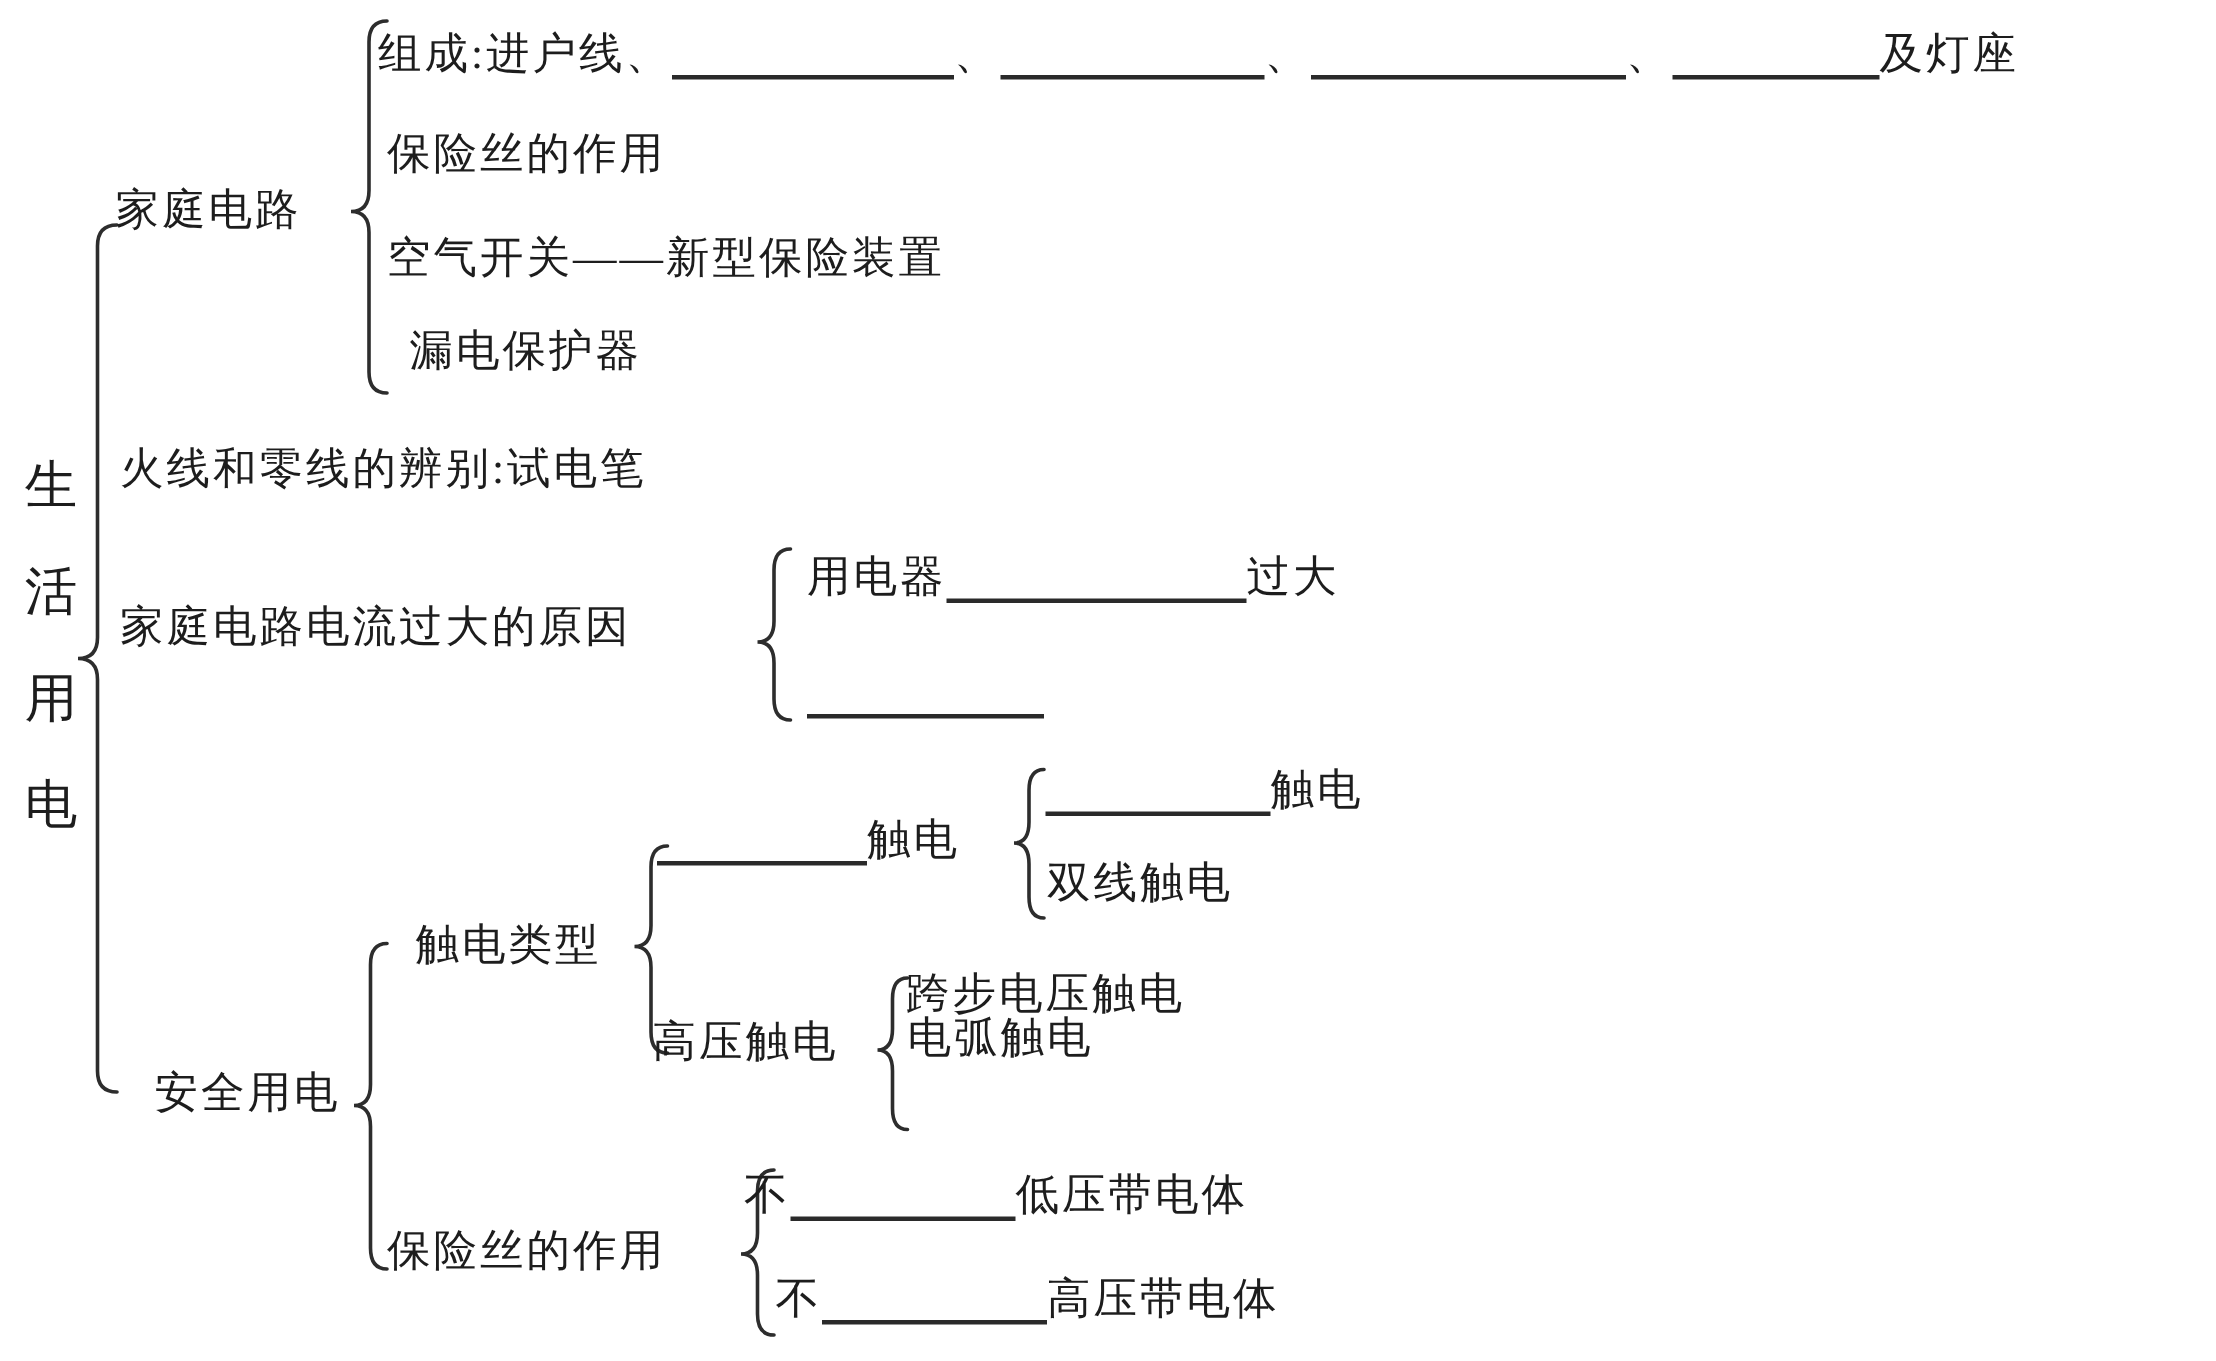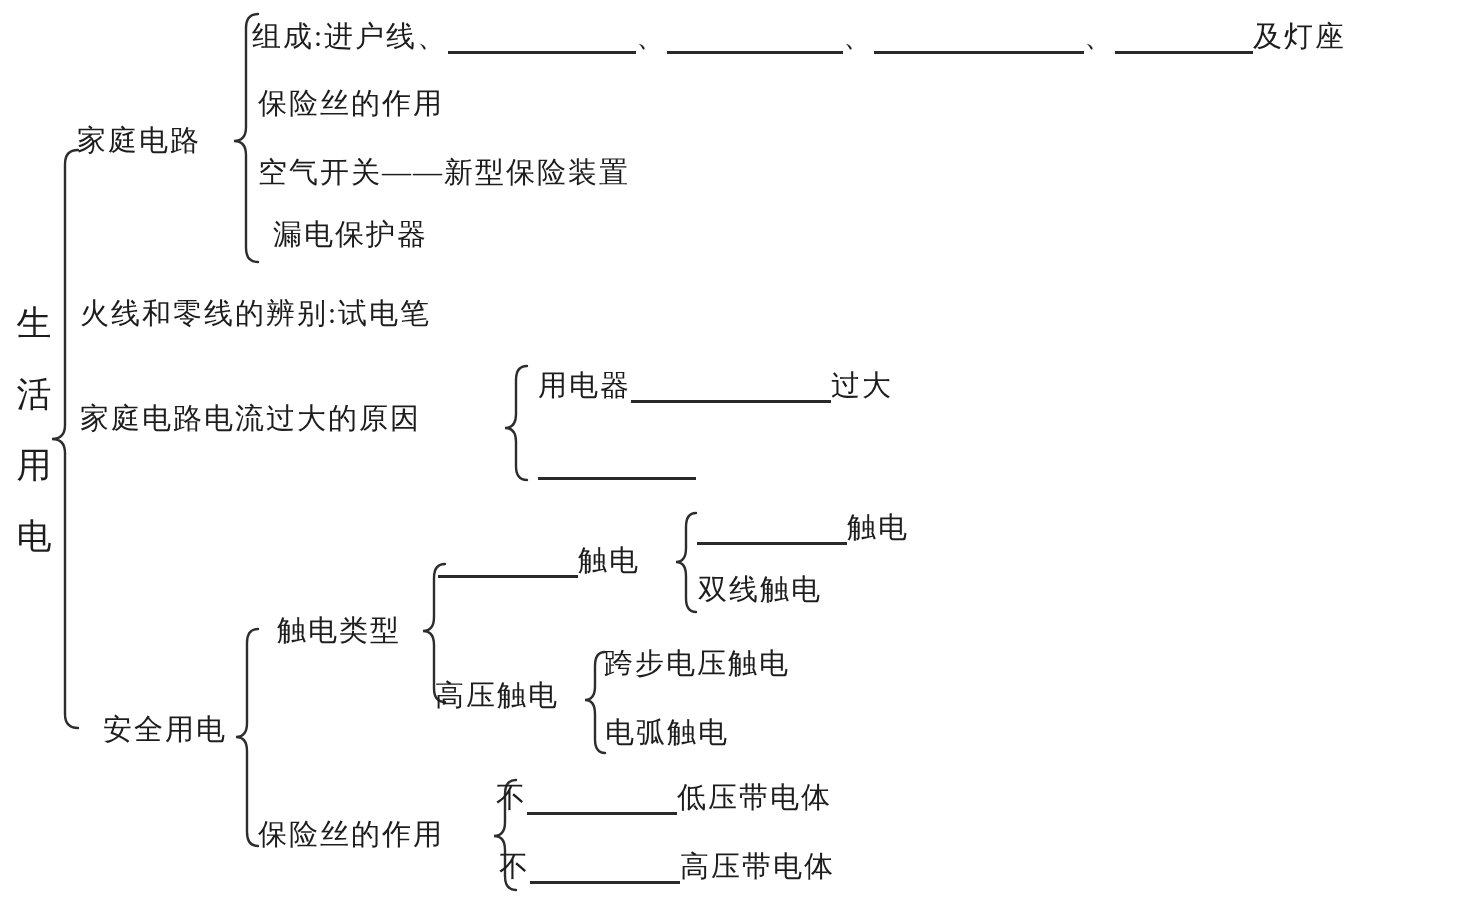--- a/index.html
+++ b/index.html
@@ -136,29 +136,29 @@
   </div>
 
   <div class="row" style="left:435px; top:675px;">
     <span>高压触电</span>
   </div>
 
   <div class="row" style="left:604px; top:643px;">
     <span>跨步电压触电</span>
   </div>
 
-  <div class="row" style="left:605px; top:712px;">
+  <div class="row" style="left:605px; top:672px;">
     <span>电弧触电</span>
   </div>
 
   <div class="row" style="left:258px; top:814px;">
     <span>保险丝的作用</span>
   </div>
 
   <div class="row" style="left:496px; top:777px;">
     <span>不</span><span class="blank" style="width:150px;"></span><span>低压带电体</span>
   </div>
 
-  <div class="row" style="left:499px; top:846px;">
+  <div class="row" style="left:517px; top:846px;">
     <span>不</span><span class="blank" style="width:150px;"></span><span>高压带电体</span>
   </div>
 
 </div>
 
 </body></html>

